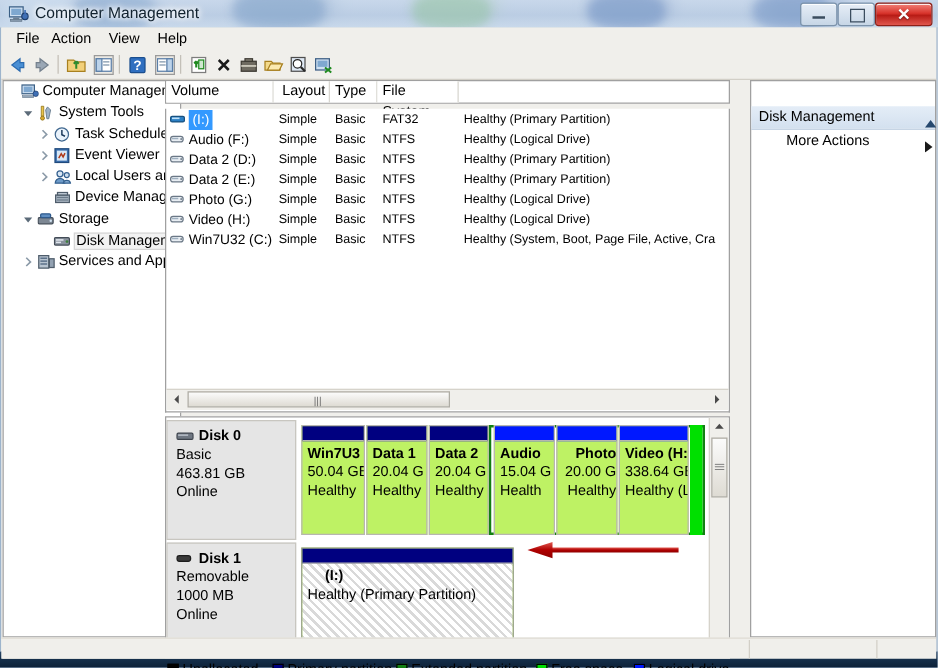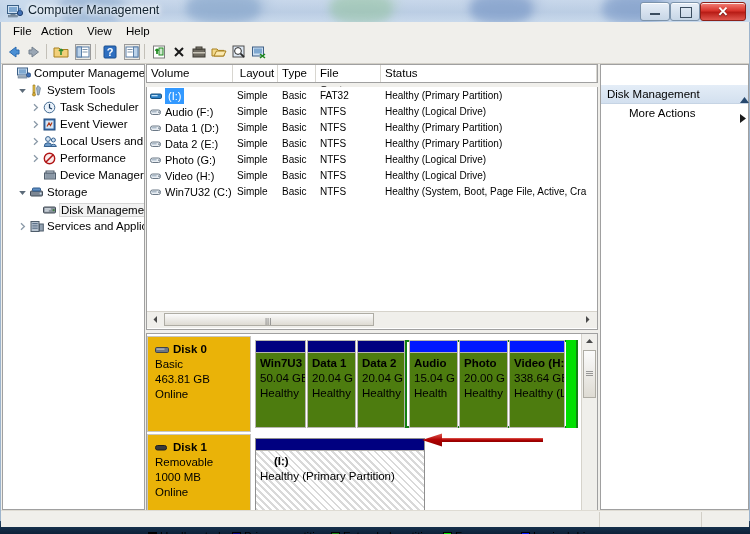--- a/index.html
+++ b/index.html
@@ -86,21 +86,21 @@
   .tw svg{display:block;}
   .ticon{position:absolute;top:2px;width:14px;height:13px;}
   .tlabel{position:absolute;top:2px;font-size:11.5px;}
   .tree-row.sel .tlabel{background:#f2f2f2;border:1px solid #d6d6d6;padding:0 2px 0 1px;margin-left:-1px;}
   #tree-hscroll{
     position:absolute;left:1px;top:489px;width:143px;height:16px;
     background:#f0efeb;border:1px solid #a0a0a0;box-sizing:border-box;
   }
   
   #center{
-    position:absolute;left:145px;top:42px;width:452px;height:406px;
+    position:absolute;left:131px;top:42px;width:452px;height:406px;
   }
   #vol-list{
     position:absolute;left:0;top:23px;width:452px;height:243px;
     background:#fff;border:1px solid #a0a0a0;border-top:none;box-sizing:border-box;overflow:hidden;
   }
   #vol-header{
     position:absolute;left:0;top:0;width:452px;height:19px;
     background:#fff;border:1px solid #a0a0a0;box-sizing:border-box;
   }
   .vh-cell{
@@ -121,29 +121,29 @@
   .sb-thumb{position:absolute;background:linear-gradient(180deg,#fbfbfb,#dedbd3);border:1px solid #aeaca4;box-sizing:border-box;}
   .grip{position:absolute;font-size:8px;letter-spacing:0px;color:#6b6b6b;}
   
   #graphic{
     position:absolute;left:0;top:269px;width:452px;height:194px;
     background:#fff;border:1px solid #a0a0a0;box-sizing:border-box;overflow:hidden;
   }
   .disk-row{position:absolute;left:0;width:436px;}
   .disk-info{
     position:absolute;left:0;top:0;width:104px;height:100%;
-    background:#eab308;border:1px solid #c8c6c0;box-sizing:border-box;
+    background:#e5e5e5;border:1px solid #c8c6c0;box-sizing:border-box;
     padding:6px 0 3px 7px;
   }
   .disk-info .dl{font-size:11.5px;color:#000;line-height:15px;}
   .disk-info .dl.b{font-weight:bold;}
   .dico{position:absolute;left:7px;top:7px;width:14px;height:8px;}
   .part-area{position:absolute;top:0;height:100%;}
   .part{
-    position:absolute;top:4px;background:#4d7c0f;
+    position:absolute;top:4px;background:#bef264;
     border:1px solid #b8b6b0;box-sizing:border-box;
   }
   .part .cap{height:11px;border-bottom:1px solid #b8b6b0;}
   .part .ptxt{padding:3px 0 0 4px;font-size:11.5px;line-height:15px;color:#000;overflow:hidden;white-space:nowrap;}
   .part .ptxt b{font-weight:bold;}
   .ext-box{position:absolute;top:4px;border:2px solid #128012;box-sizing:border-box;background:#fff;}
   .hatch{
     background-image:repeating-linear-gradient(45deg,#ffffff 0px,#ffffff 3px,#d9d9d9 3px,#d9d9d9 5px);
   }
   #g-vscroll{
@@ -381,32 +381,20 @@
             </span>
             <span class="ticon" style="left: 40px;"><svg width="14" height="13" viewBox="0 0 14 13">
                 <circle cx="5" cy="4" r="2.4" fill="#d9e7f5" stroke="#34608f"></circle>
                 <path d="M1.2 11.5 a3.8 3.8 0 0 1 7.6 0z" fill="#6e9bc9" stroke="#34608f"></path>
                 <circle cx="10.4" cy="5" r="2" fill="#cfe0f0" stroke="#34608f"></circle>
                 <path d="M7.6 11.5 a3 3 0 0 1 5.8 0z" fill="#8db2d8" stroke="#34608f"></path>
               </svg></span>
             <span class="tlabel" style="left: 57px;">Local Users and Gr</span>
           </div>
           <div class="tree-row">
-            <span class="tw" style="left: 28px;">
-              <svg width="9" height="9" viewBox="0 0 9 9">
-                <path d="M3 1.2 L6.4 4.5 L3 7.8" fill="none" stroke="#8b9aa8" stroke-width="1.3"></path>
-              </svg>
-            </span>
-            <span class="ticon" style="left: 40px;"><svg width="14" height="13" viewBox="0 0 14 13">
-                <circle cx="6.5" cy="6.5" r="5.2" fill="#fbe9e9" stroke="#b01515" stroke-width="1.4"></circle>
-                <path d="M3 10 L10 3" stroke="#b01515" stroke-width="1.6"></path>
-              </svg></span>
-            <span class="tlabel" style="left: 57px;">Performance</span>
-          </div>
-          <div class="tree-row">
             <span class="ticon" style="left: 40px;"><svg width="14" height="13" viewBox="0 0 14 13">
                 <rect x="1.5" y="4" width="11" height="6" fill="#aab6c2" stroke="#4f5d6b"></rect>
                 <rect x="3" y="2" width="8" height="2" fill="#cbd5df" stroke="#4f5d6b"></rect>
                 <rect x="2.5" y="5.5" width="9" height="1" fill="#6b7a89"></rect>
                 <rect x="2.5" y="7.5" width="9" height="1" fill="#6b7a89"></rect>
               </svg></span>
             <span class="tlabel" style="left: 57px;">Device Manager</span>
           </div>
           <div class="tree-row">
             <span class="tw" style="left: 15px;">
@@ -463,21 +451,20 @@
       </div>
     </div>
 
     <div id="center">
 
       <div id="vol-header">
           <div class="vh-cell" style="left: 0px; width: 86px;">Volume</div>
           <div class="vh-cell" style="left: 86px; width: 45px; text-align: center;">Layout</div>
           <div class="vh-cell" style="left: 131px; width: 38px;">Type</div>
           <div class="vh-cell" style="left: 169px; width: 65px;">File System</div>
-          <div class="vh-cell" style="left: 234px; width: 216px;">Status</div>
         </div>
 
       <div id="vol-list">
         <div id="vol-body" style="position:absolute;left:0;top:1px;width:450px;">
             <div class="vrow">
               <span class="drv-ico"><svg width="13" height="9" viewBox="0 0 13 9">
                   <rect x="0.5" y="2" width="11" height="4.5" rx="1.2" fill="#2b7fc4" stroke="#17507f"></rect>
                   <rect x="1.6" y="3" width="6" height="1.3" fill="#bfe0f7"></rect>
                 </svg></span>
               <span class="volname sel">(I:)</span>
@@ -497,21 +484,21 @@
               <span class="vcell" style="left: 135px; width: 34px;">Basic</span>
               <span class="vcell" style="left: 173px; width: 61px;">NTFS</span>
               <span class="vcell" style="left: 238px; width: 212px;">Healthy (Logical Drive)</span>
             </div>
             <div class="vrow">
               <span class="drv-ico"><svg width="13" height="9" viewBox="0 0 13 9">
                   <rect x="0.5" y="2" width="10" height="4.5" rx="2" fill="#e9eef3" stroke="#6b7886"></rect>
                   <rect x="1.6" y="3.2" width="5" height="1.2" fill="#9fb0c0"></rect>
                   <circle cx="9" cy="4.2" r=".9" fill="#7f8c99"></circle>
                 </svg></span>
-              <span class="volname">Data 1 (D:)</span>
+              <span class="volname">Data 2 (D:)</span>
               <span class="vcell" style="left: 90px; width: 41px;">Simple</span>
               <span class="vcell" style="left: 135px; width: 34px;">Basic</span>
               <span class="vcell" style="left: 173px; width: 61px;">NTFS</span>
               <span class="vcell" style="left: 238px; width: 212px;">Healthy (Primary Partition)</span>
             </div>
             <div class="vrow">
               <span class="drv-ico"><svg width="13" height="9" viewBox="0 0 13 9">
                   <rect x="0.5" y="2" width="10" height="4.5" rx="2" fill="#e9eef3" stroke="#6b7886"></rect>
                   <rect x="1.6" y="3.2" width="5" height="1.2" fill="#9fb0c0"></rect>
                   <circle cx="9" cy="4.2" r=".9" fill="#7f8c99"></circle>
@@ -618,21 +605,21 @@
                 </div>
               </div>
               <div class="part" style="left: 262px; width: 49px; height: calc(100% - 8px);">
                 <div class="cap" style="background: rgb(0, 24, 255);"></div>
                 <div class="ptxt" style="height: calc(100% - 12px);">
                   <div><b>Audio</b></div>
                   <div>15.04 G</div>
                   <div>Health</div>
                 </div>
               </div>
-              <div class="part" style="left: 312px; width: 49px; height: calc(100% - 8px);">
+              <div class="part" style="left: 312px; width: 49px; height: calc(100% - 8px); text-align: right;">
                 <div class="cap" style="background: rgb(0, 24, 255);"></div>
                 <div class="ptxt" style="height: calc(100% - 12px);">
                   <div><b>Photo</b></div>
                   <div>20.00 G</div>
                   <div>Healthy</div>
                 </div>
               </div>
               <div class="part" style="left: 362px; width: 56px; height: calc(100% - 8px);">
                 <div class="cap" style="background: rgb(0, 24, 255);"></div>
                 <div class="ptxt" style="height: calc(100% - 12px);">

